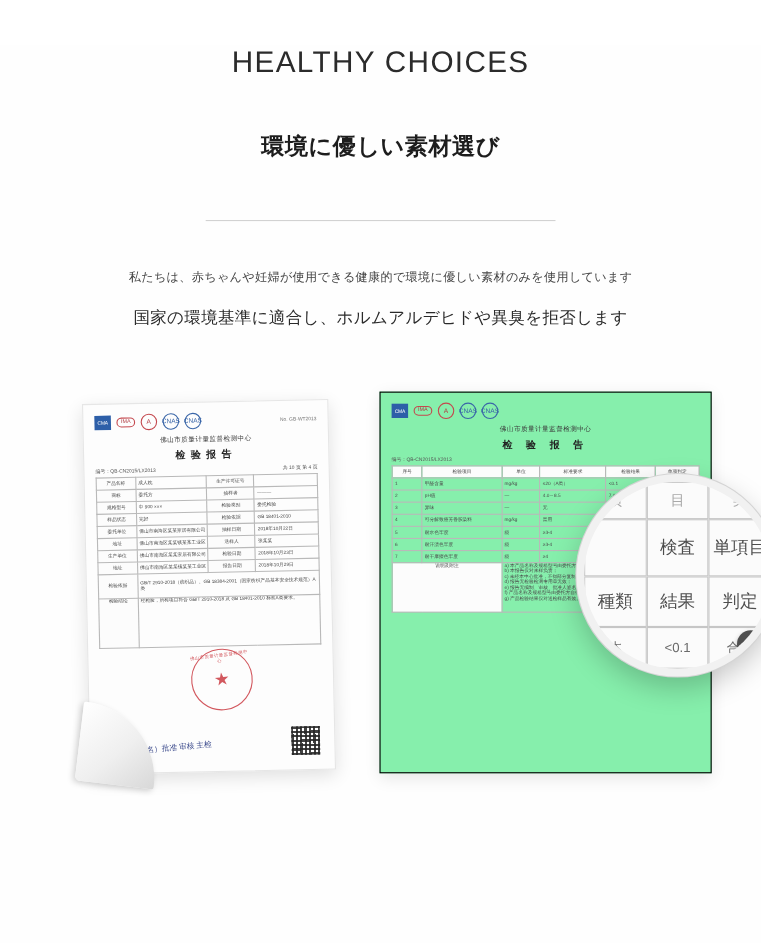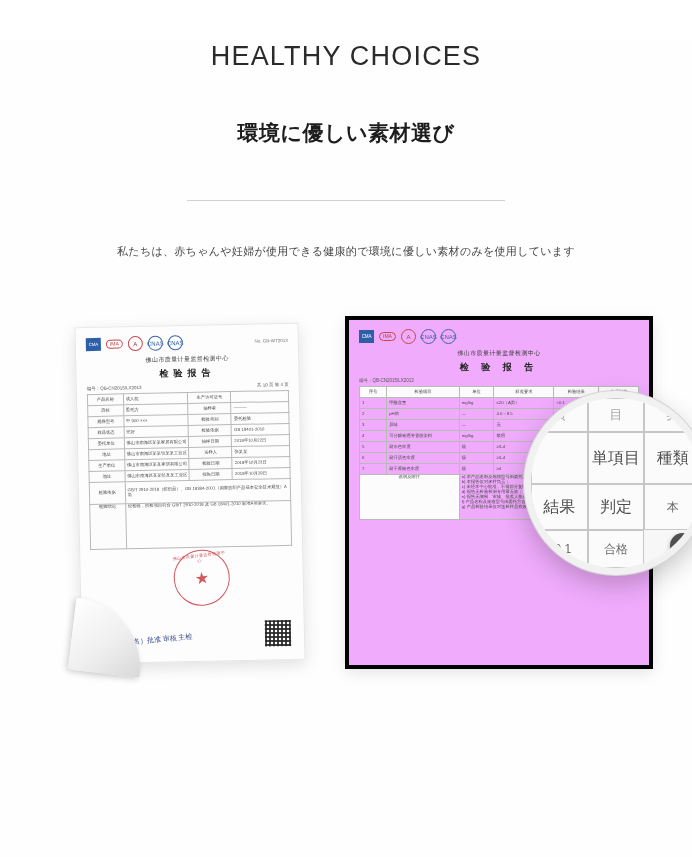--- a/index.html
+++ b/index.html
@@ -68,22 +68,22 @@
     margin-top: 44px;
   }
 
   
   .doc-right {
     position: absolute;
     left: 345px;
     top: 13px;
     width: 300px;
     height: 345px;
-    background: #f0abfc;
-    border: 4px solid #000000;
+    background: #86efac;
+    border: 1px solid #000000;
     box-shadow: 0 4px 14px rgba(0,0,0,0.10);
   }
   
   .doc-left {
     position: absolute;
     left: 78px;
     top: 22px;
     width: 222px;
     height: 335px;
     background: #fdfdfd;
@@ -299,20 +299,21 @@
 </style>
 </head>
 <body>
 
 <div class="page">
 
   <div class="headline">HEALTHY CHOICES</div>
   <div class="subhead">環境に優しい素材選び</div>
   <div class="divider"></div>
   <div class="desc1">私たちは、赤ちゃんや妊婦が使用できる健康的で環境に優しい素材のみを使用しています</div>
+  <div class="desc2">国家の環境基準に適合し、ホルムアルデヒドや異臭を拒否します</div>
 
   <div class="certs">
 
     <div class="doc-right">
       <div class="doc-inner">
         <div class="logos">
           <span class="logo-sq">CMA</span>
           <span class="logo-badge">IMA</span>
           <span class="logo-circle">A</span>
           <span class="logo-circle blue">CNAS</span>
@@ -491,20 +492,21 @@
       <div class="qr"></div>
       <div class="curl"></div>
     </div>
 
     <div class="magnifier">
       <div class="mag-grid">
         <div class="mag-cell faint">项</div>
         <div class="mag-cell faint">目</div>
         <div class="mag-cell faint">类</div>
         <div class="mag-cell"></div>
+        <div class="mag-cell">検査</div>
         <div class="mag-cell">単項目</div>
         <div class="mag-cell">種類</div>
         <div class="mag-cell">結果</div>
         <div class="mag-cell">判定</div>
         <div class="mag-cell small">本</div>
         <div class="mag-cell small">&lt;0.1</div>
         <div class="mag-cell small">合格</div>
       </div>
       <div class="check">✓</div>
     </div>

